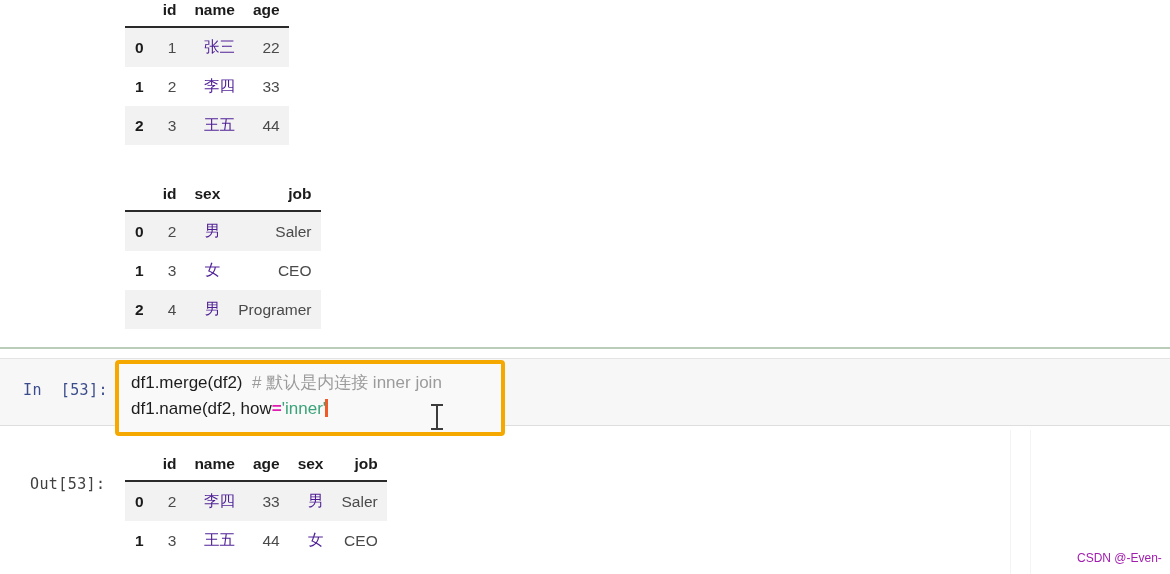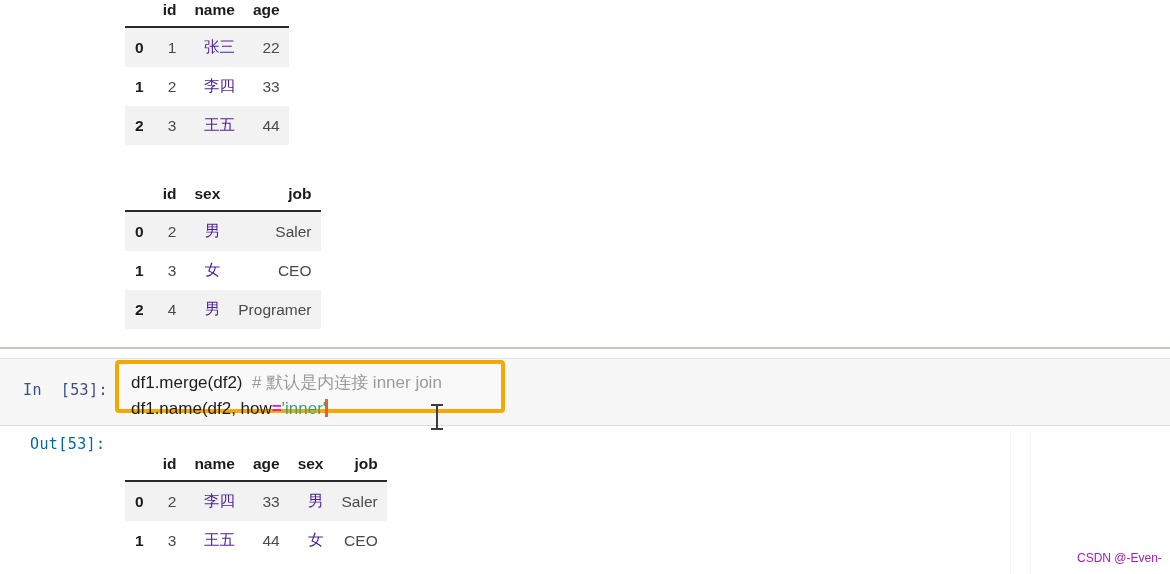--- a/index.html
+++ b/index.html
@@ -80,21 +80,22 @@
     position: absolute;
     font-family: "DejaVu Sans Mono", monospace;
     font-size: 15px;
     letter-spacing: 0.4px;
     white-space: pre;
   }
   .prompt.in {
     color: #3b4c8c;
   }
   .prompt.out {
-    color: #0369a1;
+    color: #404040;
+    margin-top: 40px;
   }
   .code-box {
     position: absolute;
     box-sizing: border-box;
     border: 4px solid #f5a800;
     border-radius: 4px;
     background: #f9f9f9;
     padding: 6px 10px 6px 12px;
   }
   .code-line {
@@ -222,21 +223,21 @@
       </tbody>
     </table>
   </div>
 
 <div class="cell-divider" style="top:347px;"></div>
 
 <div class="input-cell" style="top:358px; height:68px;"></div>
 
 <div class="prompt in" style="left:23px; top:369px;margin-top:12px;">In  [53]:</div>
 
-<div class="code-box" style="left: 115px; top: 360px; width: 390px; height: 53px; border-color: rgb(245, 168, 0);">
+<div class="code-box" style="left: 115px; top: 360px; width: 390px; height: 76px; border-color: rgb(245, 168, 0);">
   <div class="code-line"><span>df1.merge(df2)</span><span>&nbsp;&nbsp;</span><span class="tok-comment"># 默认是内连接 inner join</span></div>
   <div class="code-line"><span>df1.name(df2, how</span><span class="tok-op">=</span><span class="tok-str">'inner'</span><span class="caret" style="background: rgb(240, 90, 40);"></span></div>
 </div>
 
 <div class="ibeam" style="left:431px; top:404px;">
     <span></span>
   </div>
 
 <div class="prompt out" style="left:30px; top:435px;">Out[53]:</div>
 

